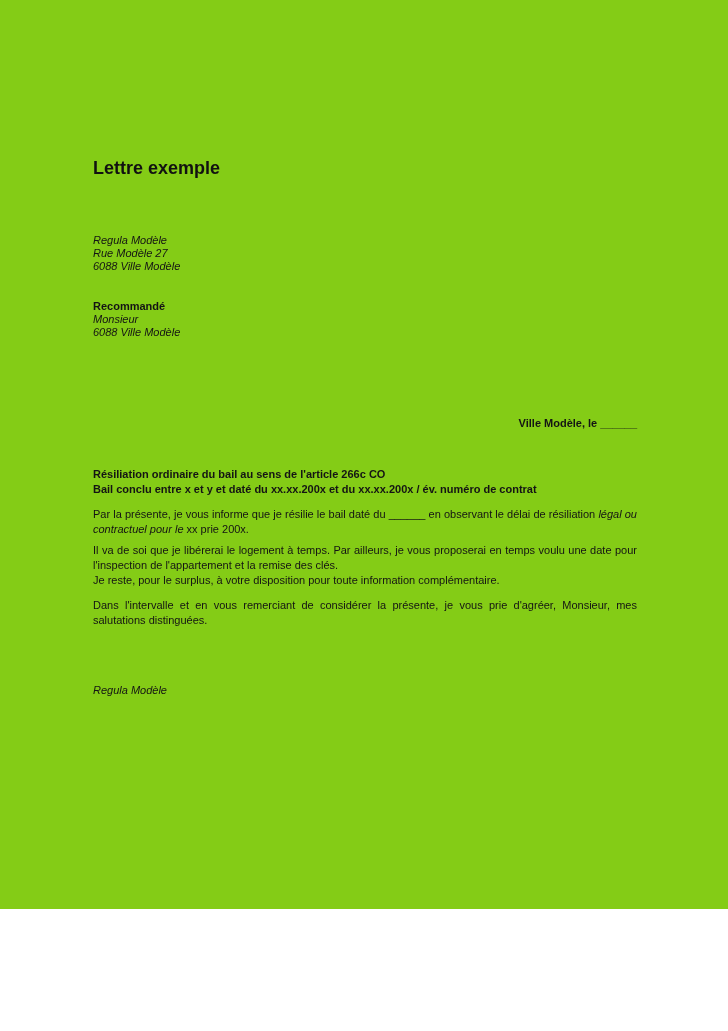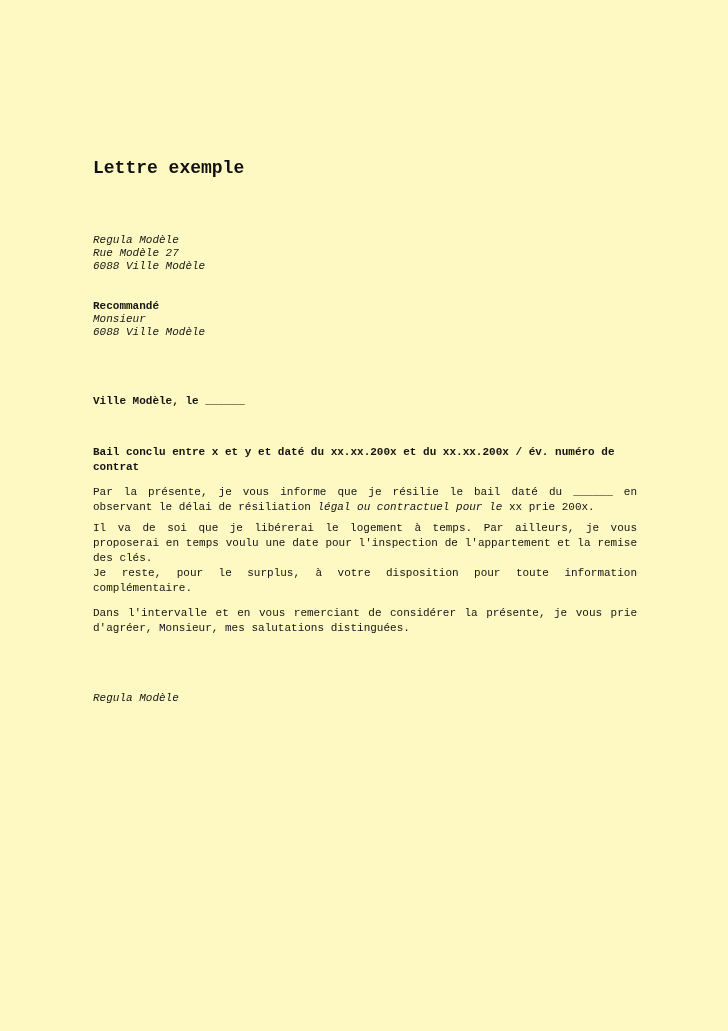--- a/index.html
+++ b/index.html
@@ -3,24 +3,24 @@
 <meta charset="utf-8">
 <style>
   html, body {
     margin: 0;
     padding: 0;
     background: #ffffff;
   }
   .page {
     position: relative;
     width: 728px;
-    height: 1031px;
-    background: #fef9c3;
+    height: 909px;
+    background: #84cc16;
     color: #141414;
-    font-family: Liberation Mono, monospace;
+    font-family: Liberation Sans, sans-serif;
     font-size: 11px;
     line-height: 15px;
     overflow: hidden;
   }
   .content {
     position: absolute;
     left: 93px;
     top: 0;
     width: 544px;
   }
@@ -37,22 +37,23 @@
   .sender {
     margin-top: 55px;
   }
   .recipient {
     margin-top: 27px;
   }
   .italic { font-style: italic; }
   .bold   { font-weight: bold; }
   p { margin: 0; }
   .dateline {
-    margin-top: 55px;
+    margin-top: 77px;
     font-weight: bold;
+    text-align: right;
   }
   .subject {
     margin-top: 36px;
     font-weight: bold;
   }
   .salutation {
     margin-top: 24px;
   }
   .para-1 { margin-top: 10px; }
   .para-2 { margin-top: 6px; }
@@ -79,20 +80,21 @@
 
     <div class="addr recipient">
       <div class="bold">Recommandé</div>
       <div class="italic">Monsieur</div>
       <div class="italic">6088 Ville Modèle</div>
     </div>
 
     <p class="dateline">Ville Modèle, le ______</p>
 
     <div class="subject">
+      <div>Résiliation ordinaire du bail au sens de l'article 266c CO</div>
       <div>Bail conclu entre x et y et daté du xx.xx.200x et du xx.xx.200x / év. numéro de contrat</div>
     </div>
 
 
     <p class="para-1 just"><span>Par la présente, je vous informe que je résilie le bail daté du ______ en observant le délai de résiliation </span><span class="italic">légal ou contractuel pour le</span><span> xx prie 200x.</span></p>
 
     <p class="para-2 just"><span>Il va de soi que je libérerai le logement à temps. Par ailleurs, je vous proposerai en temps voulu une date pour l'inspection de l'appartement et la remise des clés.</span><br><span>Je reste, pour le surplus, à votre disposition pour toute information complémentaire.</span></p>
 
     <p class="para-3 just">Dans l'intervalle et en vous remerciant de considérer la présente, je vous prie d'agréer, Monsieur, mes salutations distinguées.</p>
 

